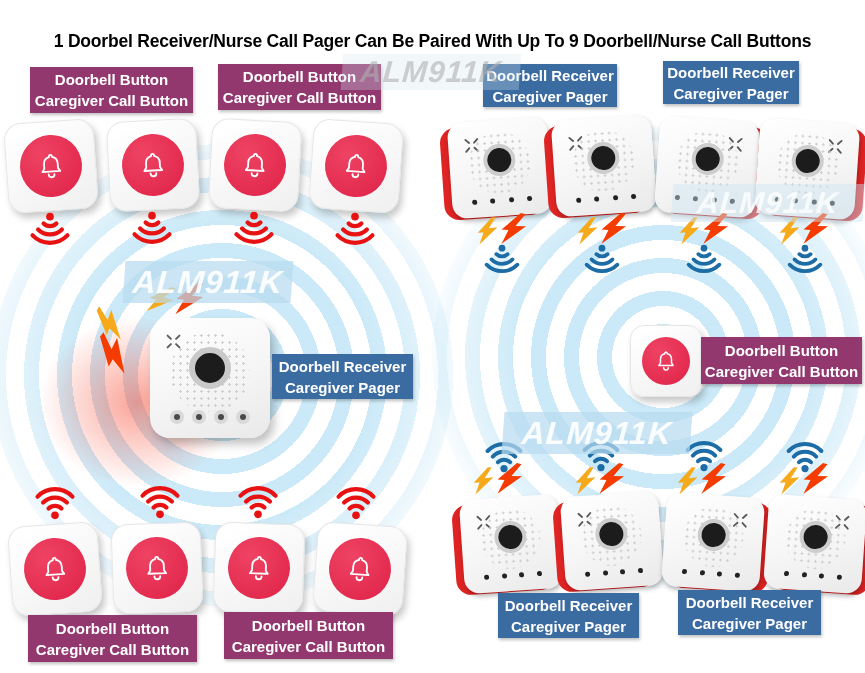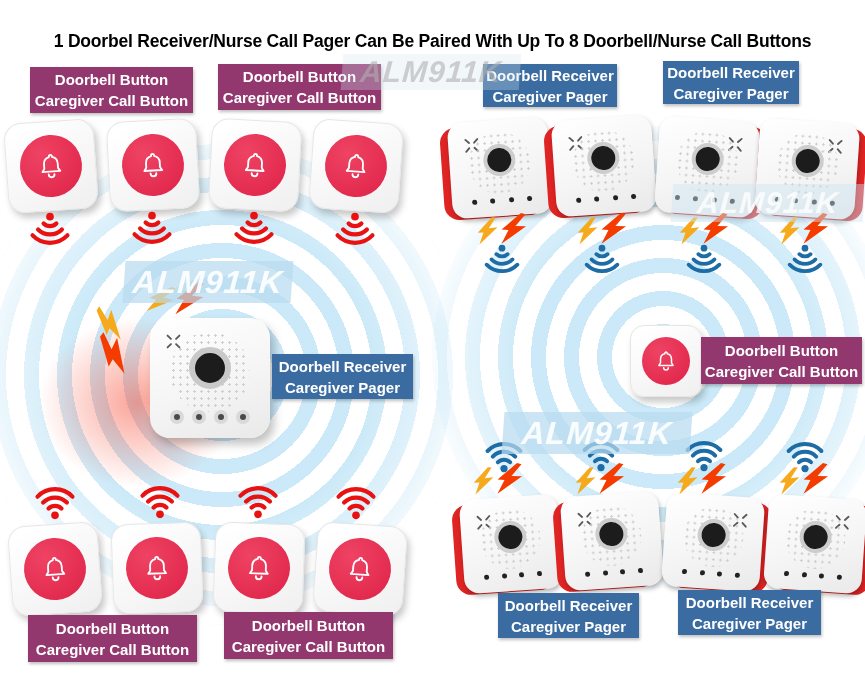--- a/index.html
+++ b/index.html
@@ -110,21 +110,21 @@
   }
   .wm.box   { background:rgba(184,219,240,.72); color:rgba(255,255,255,.9); font-size:32px; }
   .wm.faint { background:rgba(205,228,243,.45); color:rgba(255,255,255,.78); font-size:30px; }
   .wm.plain { background:rgba(212,228,240,.30); color:rgba(175,175,175,.6); font-size:30px; }
 </style>
 </head>
 <body>
 
 <div class="stage">
 
-  <div class="hdr" style="top:31px">1 Doorbel Receiver/Nurse Call Pager Can Be Paired With Up To 8 Doorbell/Nurse Call Buttons</div>
+  <div class="hdr" style="top:31px">1 Doorbel Receiver/Nurse Call Pager Can Be Paired With Up To 9 Doorbell/Nurse Call Buttons</div>
 
   <div class="rings" style="left:-28px; top:125px; width:500px; height:500px;"></div>
   <div class="rings" style="left:428px; top:122px; width:470px; height:470px;"></div>
   <div class="glow" style="left:30px; top:310px; width:215px; height:185px;"></div>
 
   <div class="lblbox purple" style="left:30px; top:67px; width:163px; height:46px;">
     <span>Doorbell Button</span>
     <span>Caregiver Call Button</span>
   </div>
   <div class="lblbox purple" style="left:218px; top:64px; width:163px; height:46px;">

